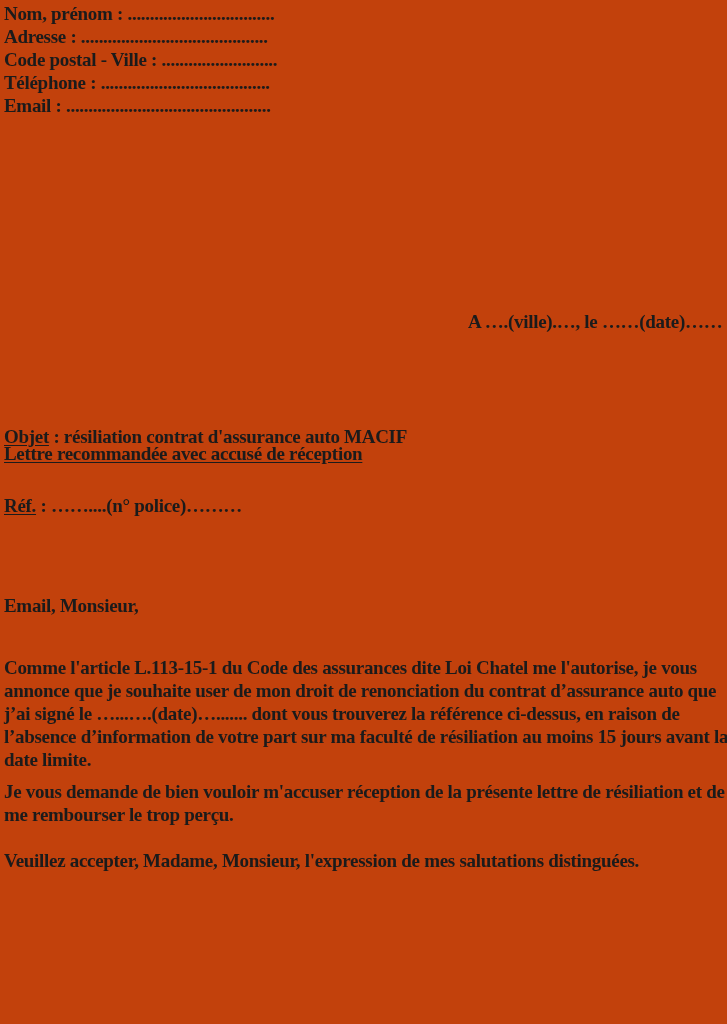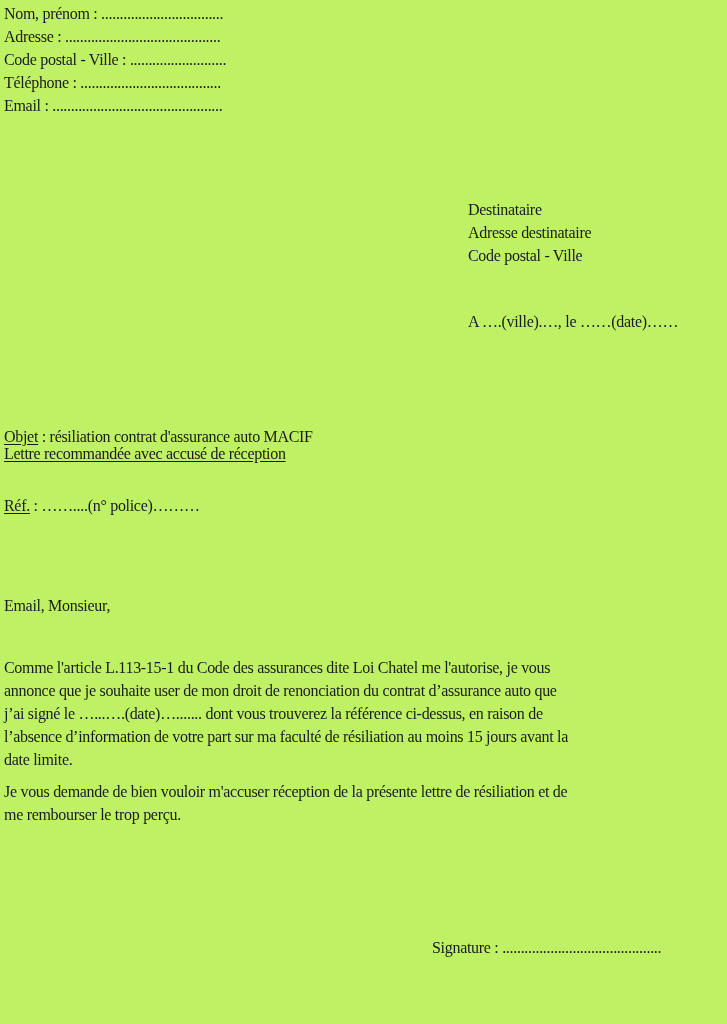--- a/index.html
+++ b/index.html
@@ -4,27 +4,28 @@
 <style>
   html, body {
     margin: 0;
     padding: 0;
     background: #ffffff;
   }
   .page {
     position: relative;
     width: 727px;
     height: 1024px;
-    background: #bef264;
+    background: #c2410c;
     overflow: hidden;
     font-family: "Liberation Serif", "DejaVu Serif", serif;
-    font-size: 16px;
+    font-size: 19px;
     line-height: 23px;
     letter-spacing: -0.3px;
     color: #1b1b1b;
+    font-weight: bold;
   }
   .block {
     position: absolute;
     white-space: pre;
   }
   .u {
     text-decoration: underline;
     text-underline-offset: 2px;
   }
 </style>
@@ -32,23 +33,20 @@
 <body>
 
 <div class="page">
 
   <div class="block" style="left:4px; top:2px;">Nom, prénom : .................................
 Adresse : ..........................................
 Code postal - Ville : ..........................
 Téléphone : ......................................
 Email : ..............................................</div>
 
-  <div class="block" style="left:468px; top:198px;">Destinataire
-Adresse destinataire
-Code postal - Ville</div>
 
   <div class="block" style="left:468px; top:290px;margin-top:20px;">A ….(ville).…, le ……(date)……</div>
 
   <div class="block" style="left:4px; top:379px;">
     <div><span class="u">Objet</span><span> : résiliation contrat d'assurance auto MACIF</span></div>
     <div><span class="u">Réf.</span><span> : ……....(n° police)………</span></div>
   </div>
 
   <div class="block u" style="left:4px; top:442px;">Lettre recommandée avec accusé de réception</div>
 
@@ -56,16 +54,16 @@
 
   <div class="block" style="left:4px; top:644px;margin-top:12px;">Comme l'article L.113-15-1 du Code des assurances dite Loi Chatel me l'autorise, je vous
 annonce que je souhaite user de mon droit de renonciation du contrat d’assurance auto que
 j’ai signé le …...….(date)…....... dont vous trouverez la référence ci-dessus, en raison de
 l’absence d’information de votre part sur ma faculté de résiliation au moins 15 jours avant la
 date limite.</div>
 
   <div class="block" style="left:4px; top:780px;">Je vous demande de bien vouloir m'accuser réception de la présente lettre de résiliation et de
 me rembourser le trop perçu.</div>
 
+  <div class="block" style="left:4px; top:849px;">Veuillez accepter, Madame, Monsieur, l'expression de mes salutations distinguées.</div>
 
-  <div class="block" style="left:432px; top:936px;">Signature : ...........................................</div>
 
 </div>
 
 </body></html>

